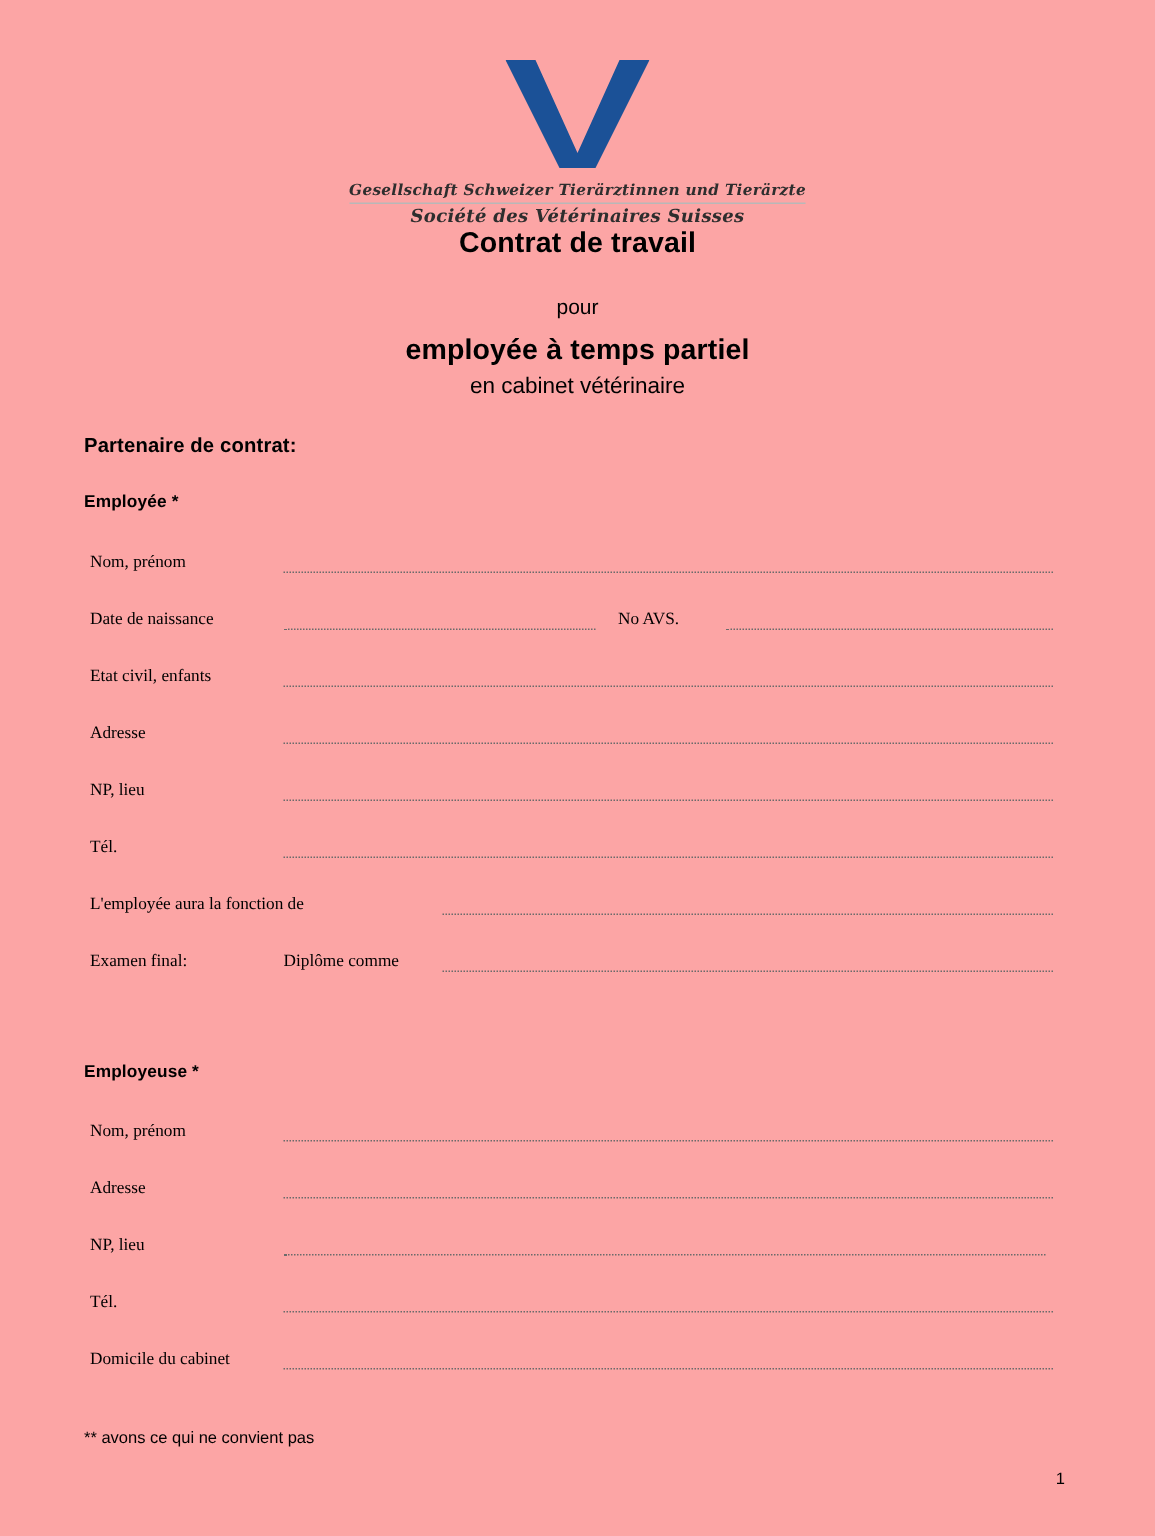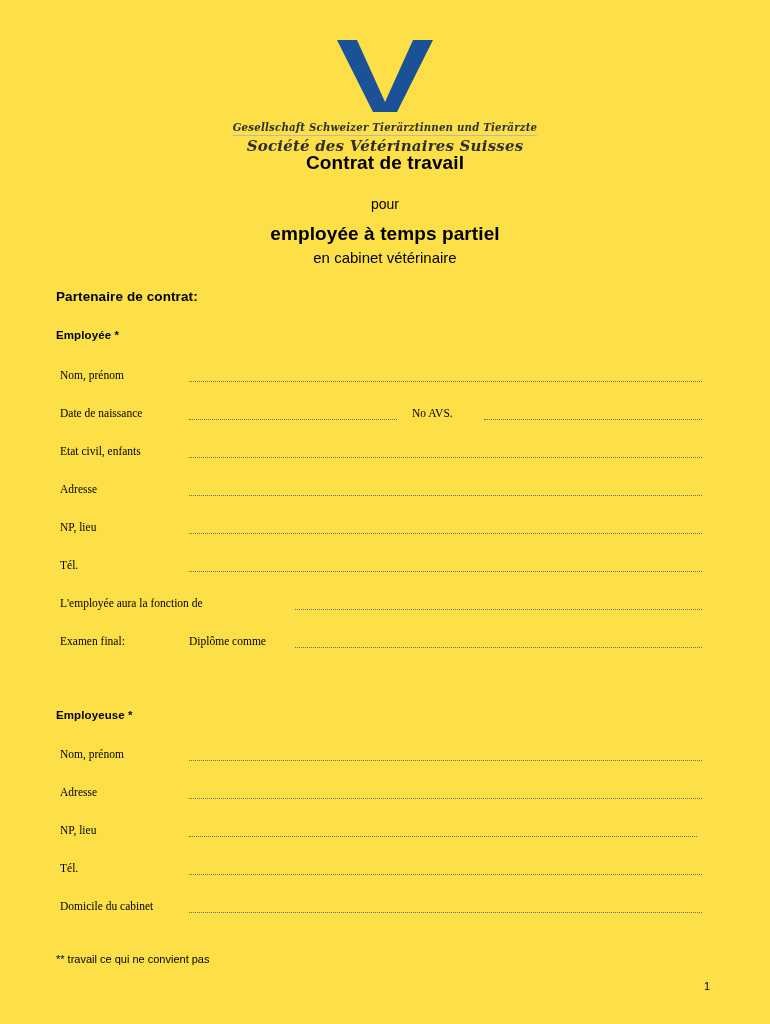--- a/index.html
+++ b/index.html
@@ -8,21 +8,21 @@
     background: #ffffff;
   }
   body {
     font-family: "Liberation Sans", sans-serif;
     color: #000000;
   }
   .page {
     position: relative;
     width: 770px;
     height: 1024px;
-    background: #fde047;
+    background: #fca5a5;
     overflow: hidden;
   }
 
   
   .logo-block {
     position: absolute;
     left: 0;
     top: 40px;
     width: 770px;
     text-align: center;
@@ -45,21 +45,21 @@
     letter-spacing: 0.2px;
     color: #2e2e2e;
     border-bottom: 1px solid #b8b8b8;
     display: inline-block;
     padding-bottom: 1px;
   }
   .logo-fr {
     font-family: "DejaVu Serif", serif;
     font-style: italic;
     font-weight: 600;
-    font-size: 15px;
+    font-size: 12px;
     letter-spacing: 0.2px;
     color: #2e2e2e;
     display: block;
     margin-top: 1px;
   }
 
   
   .title-block {
     position: absolute;
     left: 0;
@@ -242,18 +242,18 @@
     <span class="row-label">Tél.</span>
     <span class="dotted" style="left:129px; width:513px;"></span>
   </div>
 
   <div class="row" style="top:898px">
     <span class="row-label">Domicile du cabinet</span>
     <span class="dotted" style="left:129px; width:513px;"></span>
   </div>
 
   <div class="footnotes">
-    <div>** travail ce qui ne convient pas</div>
+    <div>** avons ce qui ne convient pas</div>
   </div>
 
   <div class="page-number">1</div>
 
 </div>
 
 </body></html>

